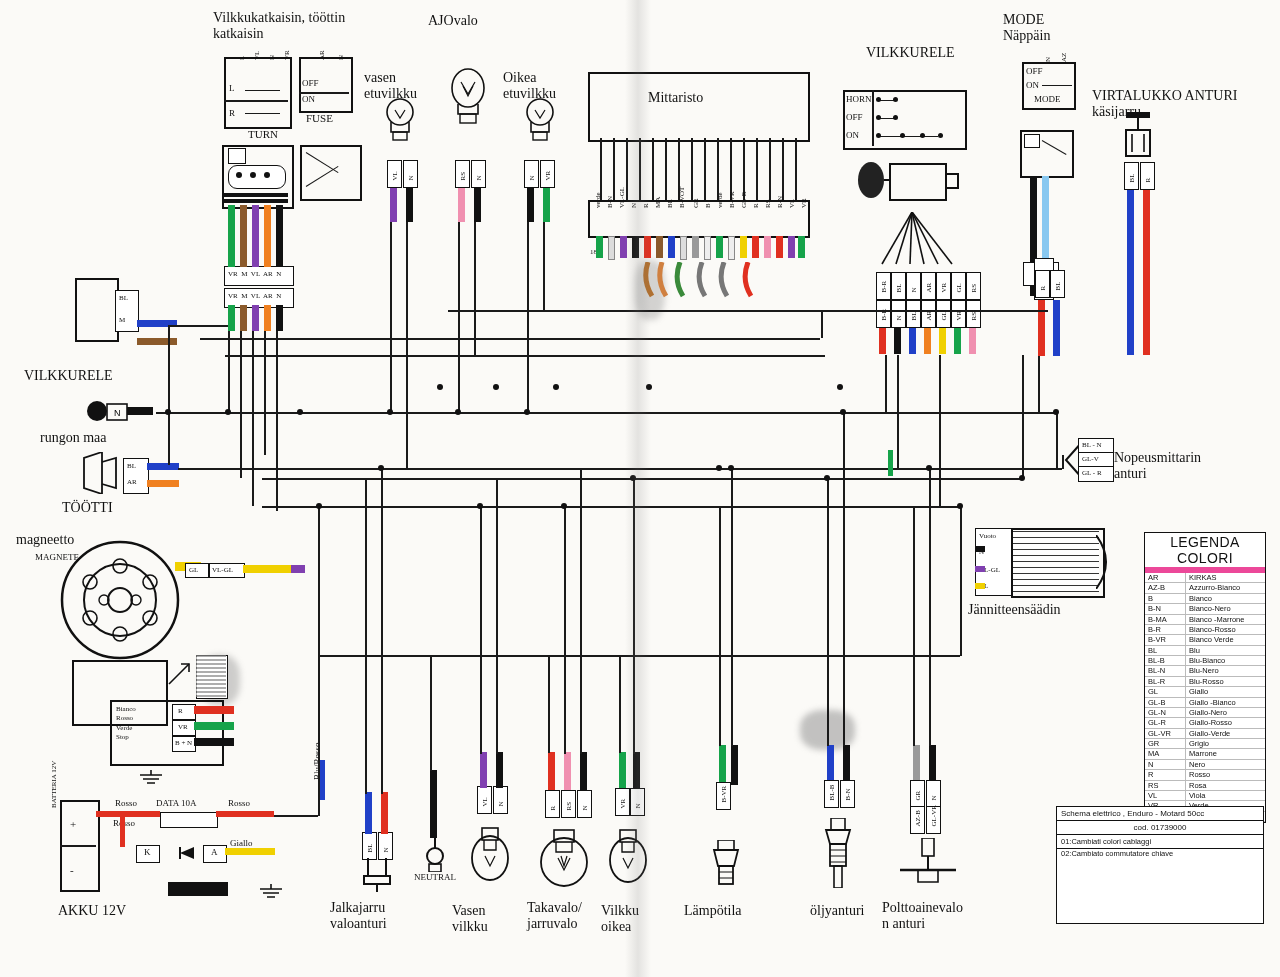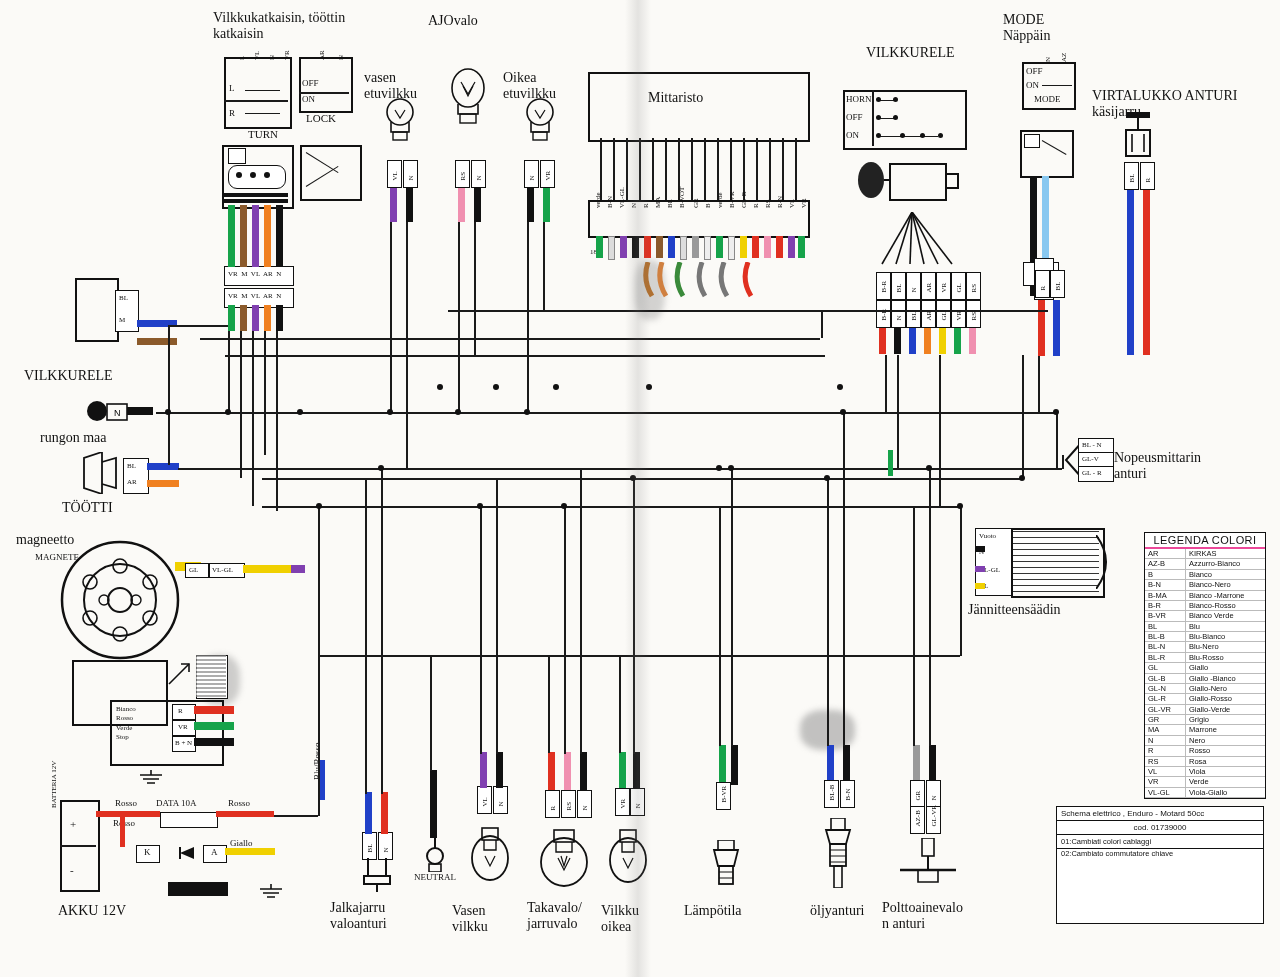--- a/index.html
+++ b/index.html
@@ -19,21 +19,21 @@
   .wh{height:2px;}
   .wv{width:2px;}
   .dot{position:absolute;width:6px;height:6px;border-radius:50%;background:#111;}
   .box{position:absolute;border:2px solid #111;background:transparent;}
   .boxw{position:absolute;border:1px solid #111;background:#fff;}
   .cwire{position:absolute;width:7px;}
   .vterm{position:absolute;width:13px;height:26px;border:1px solid #111;background:#fff;font-size:7px;color:#111;}
   .vterm span{display:block;transform:rotate(-90deg);transform-origin:center;white-space:nowrap;margin-top:9px;font-size:7px;}
   .bulb{position:absolute;}
   .legend{position:absolute;border:1px solid #111;background:#fff;font-family:"Liberation Sans",sans-serif;font-size:7.5px;color:#111;}
-  .legend .lhdr{text-align:center;border-bottom:2px solid #ec4899;font-size:11px;padding:1px 0;letter-spacing:.4px;}
+  .legend .lhdr{text-align:center;border-bottom:6px solid #ec4899;font-size:14px;padding:1px 0;letter-spacing:.4px;}
   .legend table{border-collapse:collapse;width:100%;}
   .legend td{border-bottom:1px solid #bbb;padding:0 3px;font-size:7.5px;line-height:1.25;}
   .legend td.c1{width:34px;border-right:1px solid #bbb;}
   .title-block{position:absolute;border:1px solid #111;background:#fff;font-family:"Liberation Sans",sans-serif;font-size:8px;color:#111;}
   .title-block .row{border-bottom:1px solid #111;padding:2px 4px;}
   .title-block .row:last-child{border-bottom:none;}
   .smudge{position:absolute;border-radius:40%;filter:blur(3px);opacity:.5;background:#8a8a8a;}
   .hl{position:absolute;background:#f3f3ef;}
 </style>
 </head>
@@ -72,21 +72,21 @@
   <div class="wire wh" style="left:245px;top:90px;width:35px;height:1px;"></div>
   <div class="wire wh" style="left:245px;top:113px;width:35px;height:1px;"></div>
   <div class="lbl sm" style="left:248px;top:128px;">TURN</div>
 
   <div class="box" style="left:299px;top:57px;width:50px;height:52px;"></div>
   <div class="lbl tiny" style="left:318px;top:60px;transform:rotate(-90deg);transform-origin:left top;">AR</div>
   <div class="lbl tiny" style="left:337px;top:60px;transform:rotate(-90deg);transform-origin:left top;">N</div>
   <div class="lbl xs" style="left:302px;top:78px;">OFF</div>
   <div class="lbl xs" style="left:302px;top:94px;">ON</div>
   <div class="wire wh" style="left:299px;top:92px;width:50px;"></div>
-  <div class="lbl sm" style="left:306px;top:112px;">LOCK</div>
+  <div class="lbl sm" style="left:306px;top:112px;">FUSE</div>
 
   <div class="box" style="left:222px;top:145px;width:68px;height:60px;"></div>
   <div class="boxw" style="left:228px;top:148px;width:16px;height:14px;"></div>
   <div class="boxw" style="left:228px;top:165px;width:56px;height:22px;border-radius:9px;"></div>
   <div class="dot" style="left:236px;top:172px;"></div>
   <div class="dot" style="left:250px;top:172px;"></div>
   <div class="dot" style="left:264px;top:172px;"></div>
   <div class="wire wh" style="left:224px;top:193px;width:64px;height:4px;background:#111;"></div>
   <div class="wire wh" style="left:224px;top:199px;width:64px;height:4px;background:#111;"></div>
 

